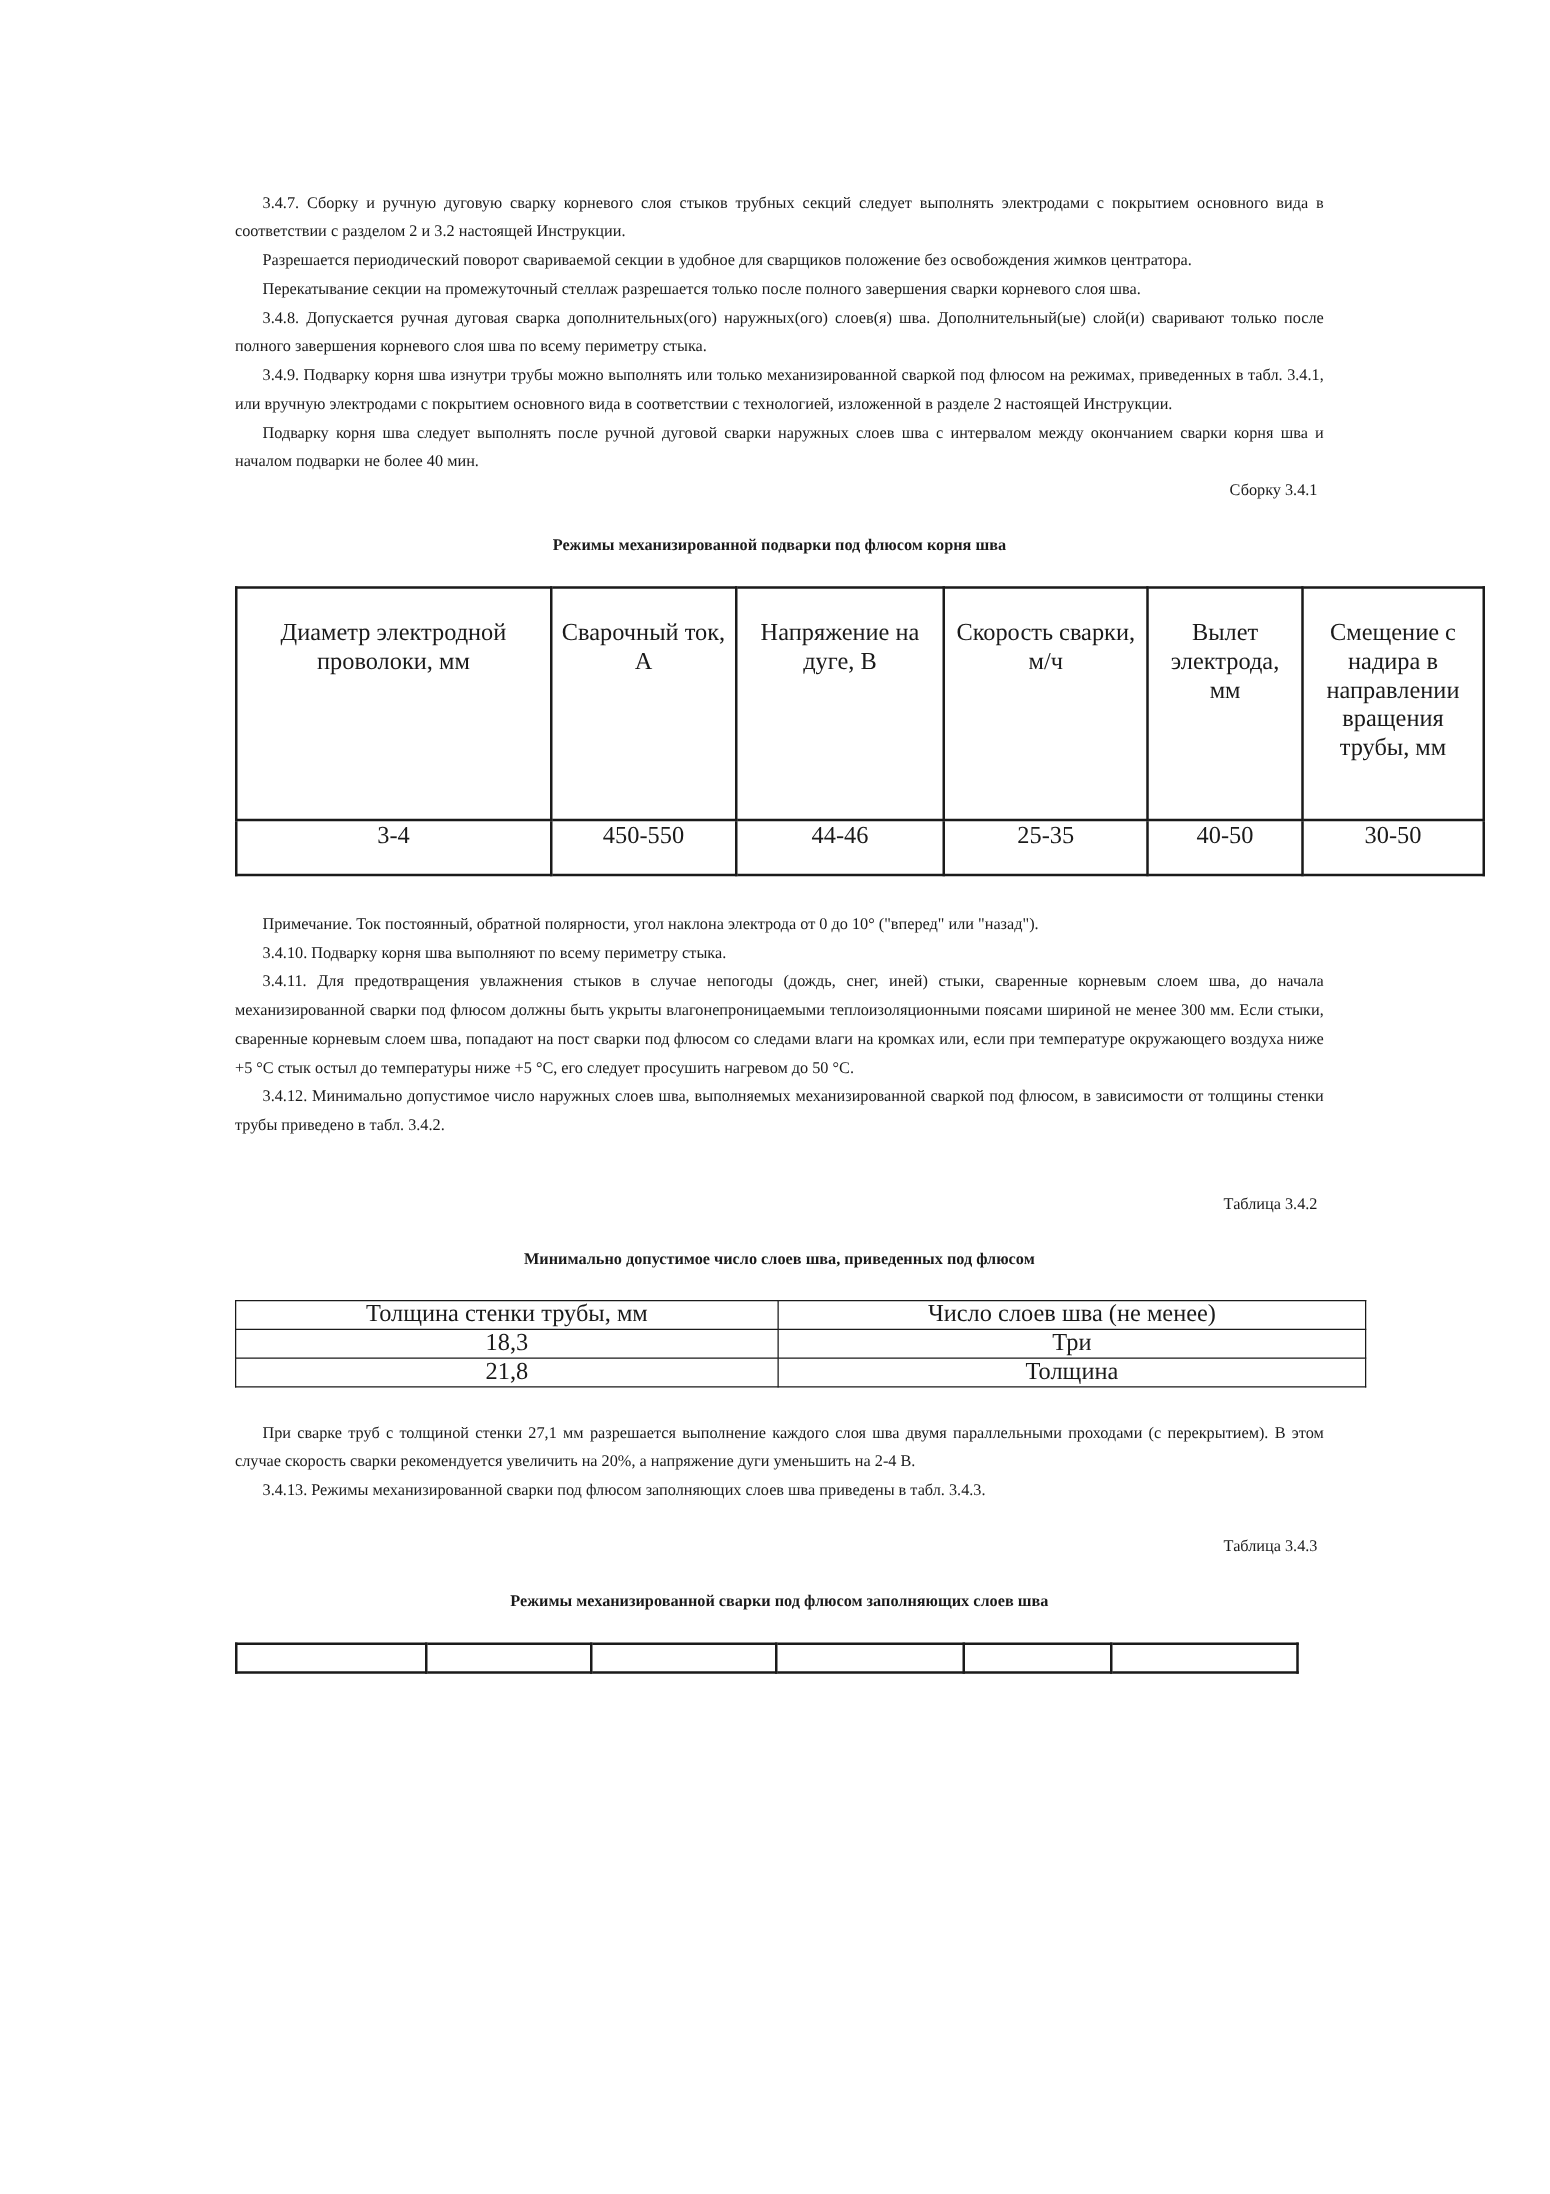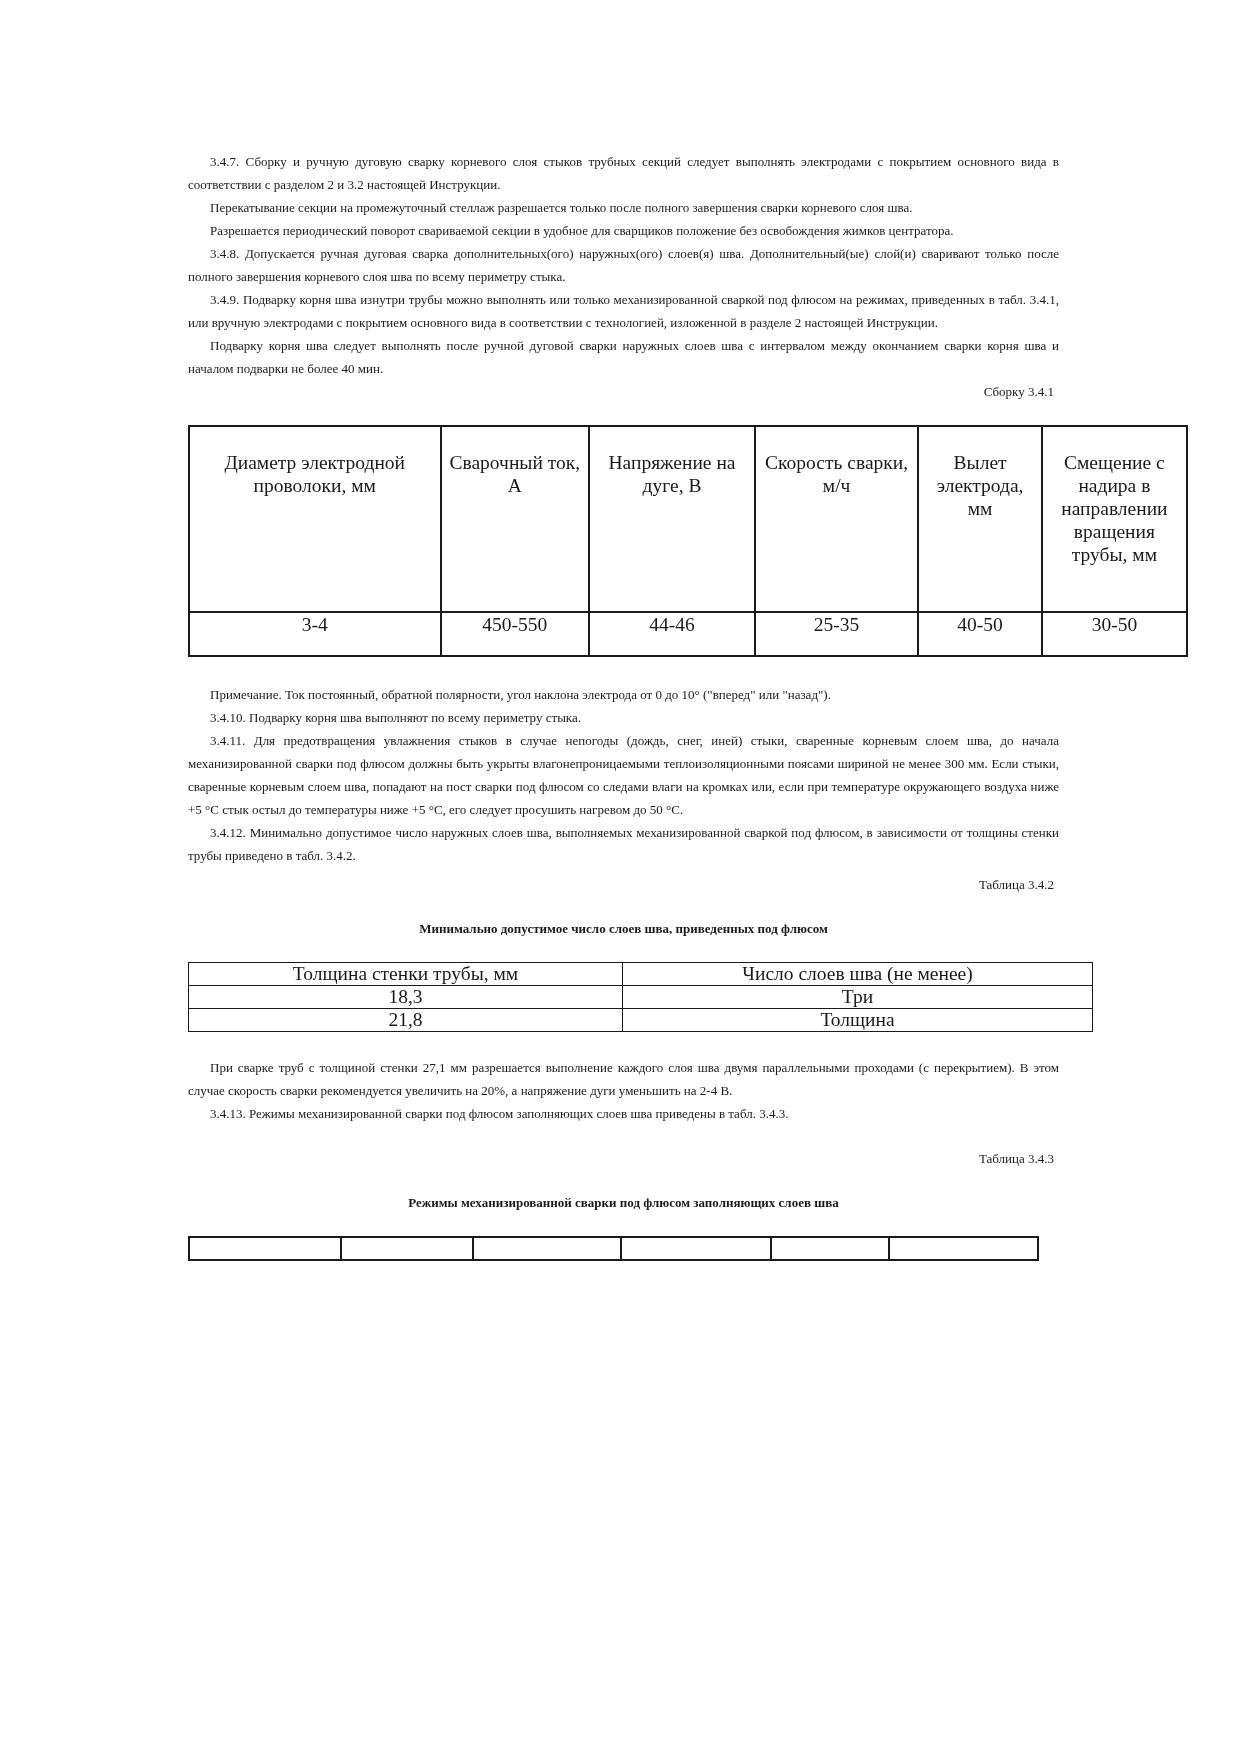--- a/index.html
+++ b/index.html
@@ -17,27 +17,28 @@
   .t2 { width: 905px; margin-top: 22px; }
   .t2 td { border-width: 1.5px; padding: 0; height: 22px; line-height: 22px; }
   .t3 { width: 851px; margin-top: 22px; }
   .t3 td { height: 21px; }
 </style>
 </head>
 <body>
 
 <div class="page">
   <p>3.4.7. Сборку и ручную дуговую сварку корневого слоя стыков трубных секций следует выполнять электродами с покрытием основного вида в соответствии с разделом 2 и 3.2 настоящей Инструкции.</p>
+  <p>Разрешается периодический поворот свариваемой секции в удобное для сварщиков положение без освобождения жимков центратора.</p>
   <p>Перекатывание секции на промежуточный стеллаж разрешается только после полного завершения сварки корневого слоя шва.</p>
-  <p>Разрешается периодический поворот свариваемой секции в удобное для сварщиков положение без освобождения жимков центратора.</p>
   <p>3.4.8. Допускается ручная дуговая сварка дополнительных(ого) наружных(ого) слоев(я) шва. Дополнительный(ые) слой(и) сваривают только после полного завершения корневого слоя шва по всему периметру стыка.</p>
   <p>3.4.9. Подварку корня шва изнутри трубы можно выполнять или только механизированной сваркой под флюсом на режимах, приведенных в табл. 3.4.1, или вручную электродами с покрытием основного вида в соответствии с технологией, изложенной в разделе 2 настоящей Инструкции.</p>
   <p>Подварку корня шва следует выполнять после ручной дуговой сварки наружных слоев шва с интервалом между окончанием сварки корня шва и началом подварки не более 40 мин.</p>
 
   <p class="right">Сборку 3.4.1</p>
+  <p class="title" style="margin-top:21px">Режимы механизированной подварки под флюсом корня шва</p>
 
   <table class="t1">
     <colgroup>
         <col style="width:220px">
         <col style="width:130px">
         <col style="width:145px">
         <col style="width:143px">
         <col style="width:108px">
         <col style="width:127px">
       </colgroup>
@@ -60,21 +61,21 @@
     </tr>
   </tbody>
     </table>
 
   <div style="height:26px"></div>
   <p>Примечание. Ток постоянный, обратной полярности, угол наклона электрода от 0 до 10° ("вперед" или "назад").</p>
   <p>3.4.10. Подварку корня шва выполняют по всему периметру стыка.</p>
   <p>3.4.11. Для предотвращения увлажнения стыков в случае непогоды (дождь, снег, иней) стыки, сваренные корневым слоем шва, до начала механизированной сварки под флюсом должны быть укрыты влагонепроницаемыми теплоизоляционными поясами шириной не менее 300 мм. Если стыки, сваренные корневым слоем шва, попадают на пост сварки под флюсом со следами влаги на кромках или, если при температуре окружающего воздуха ниже +5 °С стык остыл до температуры ниже +5 °С, его следует просушить нагревом до 50 °С.</p>
   <p>3.4.12. Минимально допустимое число наружных слоев шва, выполняемых механизированной сваркой под флюсом, в зависимости от толщины стенки трубы приведено в табл. 3.4.2.</p>
 
-  <p class="right" style="margin-top:6px">Таблица 3.4.2</p>
+  <p class="right" style="margin-top:40px">Таблица 3.4.2</p>
   <p class="title" style="margin-top:21px">Минимально допустимое число слоев шва, приведенных под флюсом</p>
 
   <table class="t2">
     <colgroup>
         <col style="width:400px">
         <col style="width:433px">
       </colgroup>
     <tbody>
         <tr>
       <td>Толщина стенки трубы, мм</td>

